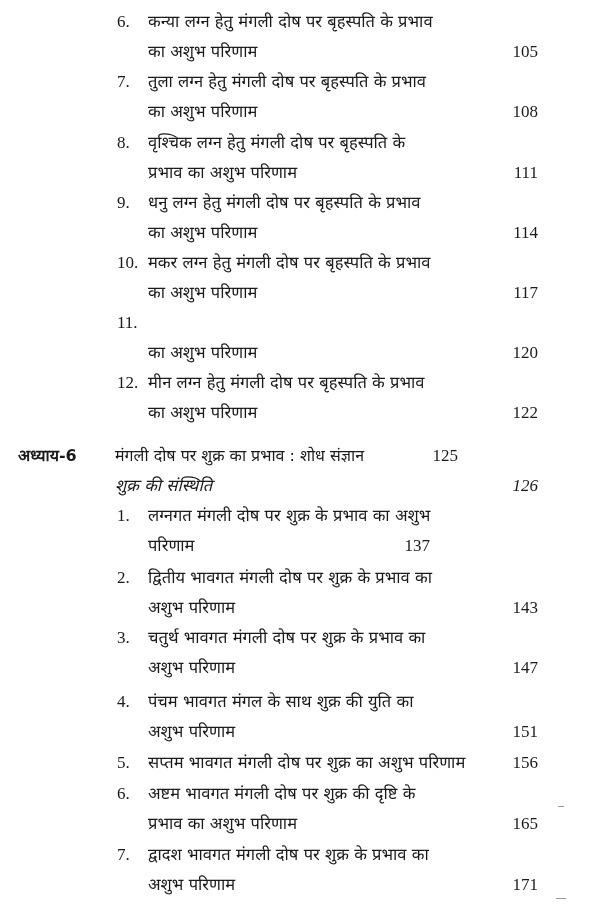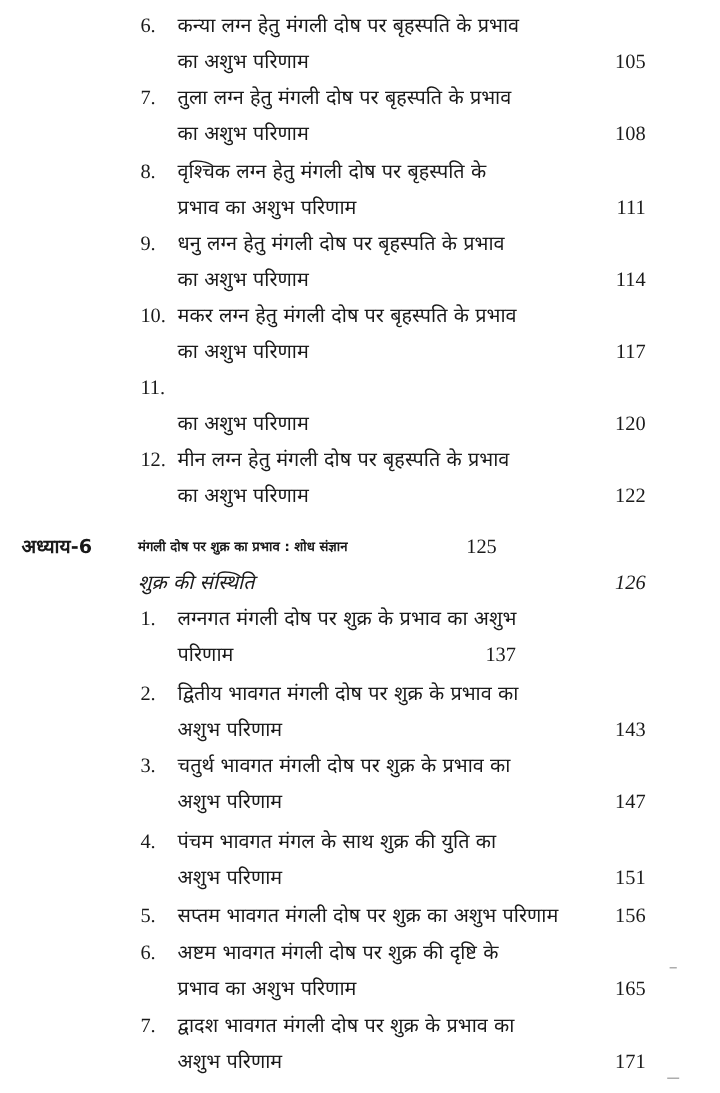--- a/index.html
+++ b/index.html
@@ -48,23 +48,23 @@
     .chap-label {
       position: absolute;
       left: 18px;
       font-weight: bold;
       font-family: "DejaVu Sans", sans-serif;
       font-size: 16px;
     }
     .chap-title {
       position: absolute;
       left: 115px;
-      font-weight: bold;
+      font-weight: normal;
       font-family: "DejaVu Sans", sans-serif;
-      font-size: 11px;
+      font-size: 16px;
     }
     .sub-title {
       position: absolute;
       left: 115px;
     }
     .speck {
       position: absolute;
       background: #9a9a9a;
       height: 1px;
     }
@@ -144,21 +144,21 @@
       <span class="num">12.</span>
       <span class="txt">मीन लग्न हेतु मंगली दोष पर बृहस्पति के प्रभाव</span>
     </div>
     <div class="line" style="top:398px;left:0;width:600px;">
       <span class="txt">का अशुभ परिणाम</span>
       <span class="pg">122</span>
     </div>
   </div>
 
   <div>
-    <div class="line" style="top:441px;left:0;width:476px;">
+    <div class="line" style="top:441px;left:0;width:476px;padding-left:44px;">
       <span class="chap-label">अध्याय-6</span>
       <span class="chap-title">मंगली दोष पर शुक्र का प्रभाव : शोध संज्ञान</span>
       <span class="pg">125</span>
     </div>
   </div>
 
   <div>
     <div class="line" style="top:471px;left:0;width:600px;font-style:italic;">
       <span class="sub-title">शुक्र की संस्थिति</span>
       <span class="pg">126</span>

